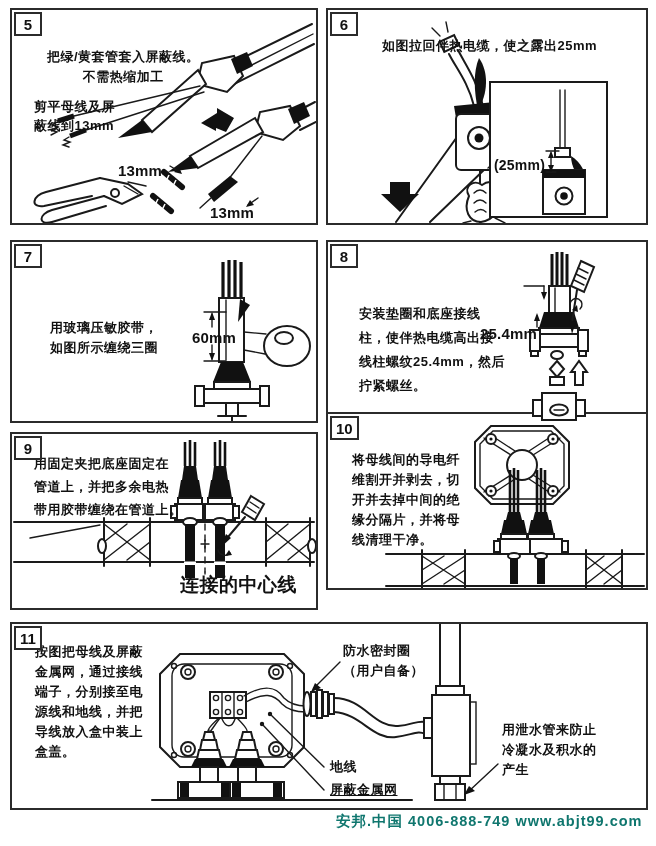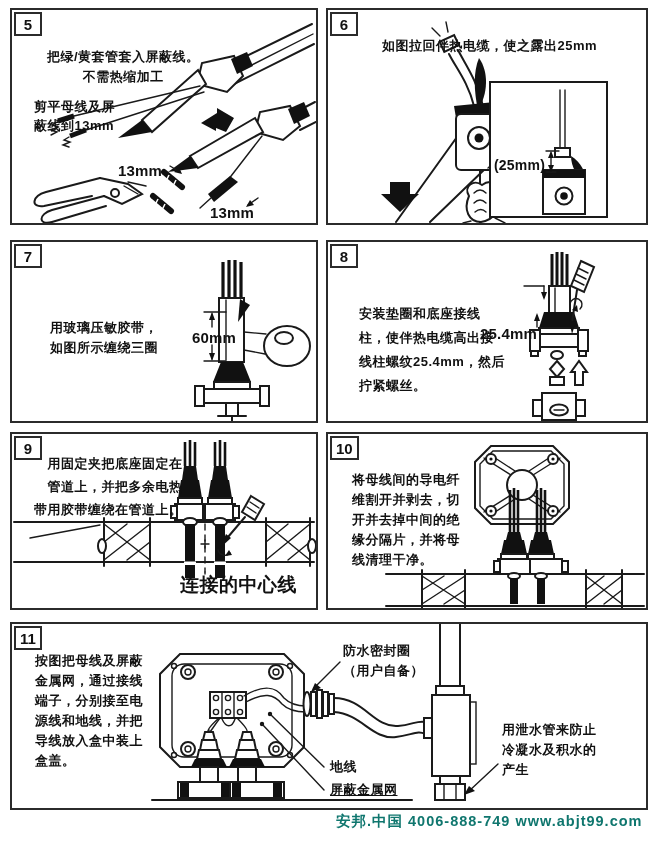--- a/index.html
+++ b/index.html
@@ -234,21 +234,21 @@
         <line class="th" x1="216" y1="44" x2="216" y2="55"></line>
         <polygon class="bk" points="216,58 213,50 219,50"></polygon>
         <line class="th" x1="209" y1="74" x2="209" y2="85"></line>
         <polygon class="bk" points="209,71 206,79 212,79"></polygon>
       </g>
     </svg>
   </div>
 
   <div class="panel" style="left:10px;top:432px;width:308px;height:178px;">
     <div class="num">9</div>
-    <div class="t lh23" style="left:22px;top:18px;text-align:right;">用固定夹把底座固定在
+    <div class="t lh23" style="left:22px;top:18px;">用固定夹把底座固定在
 管道上，并把多余电热
 带用胶带缠绕在管道上。</div>
     <div class="lbl" style="left:168px;top:141px;font-size:19px;">连接的中心线</div>
     <svg class="art" width="304" height="174" viewBox="0 0 304 174">
       <g>
         <line class="ln" x1="2" y1="88" x2="302" y2="88"></line>
         <line class="ln" x1="2" y1="128" x2="302" y2="128"></line>
         <line class="th" x1="18" y1="104" x2="88" y2="91"></line>
       </g>
       <g>
@@ -306,21 +306,21 @@
         <polygon class="wh" points="239,62 252,70 243,86 230,78"></polygon>
         <path class="th" d="M238,68 l9,6 M235,73 l9,6"></path>
         <line class="ln" x1="233" y1="83" x2="216" y2="103" stroke-width="3"></line>
         <polygon class="bk" points="214,100 219,104 208,114"></polygon>
         <path class="th" d="M206,116 a7,7 0 0 0 12,3"></path>
         <polygon class="bk" points="220,121 213,122 217,116"></polygon>
       </g>
     </svg>
   </div>
 
-  <div class="panel" style="left:326px;top:432px;width:322px;height:178px;">
+  <div class="panel" style="left:326px;top:412px;width:322px;height:178px;">
     <div class="num">10</div>
     <div class="t" style="left:24px;top:36px;">将母线间的导电纤
 维割开并剥去，切
 开并去掉中间的绝
 缘分隔片，并将母
 线清理干净。</div>
     <svg class="art" width="318" height="174" viewBox="0 0 318 174">
       <g>
         <line class="ln" x1="58" y1="140" x2="316" y2="140"></line>
         <line class="ln" x1="58" y1="172" x2="316" y2="172"></line>
@@ -383,21 +383,21 @@
         <rect class="wh" x="202" y="125" width="32" height="15"></rect>
         <rect class="wh" x="234" y="127" width="6" height="11"></rect>
         <ellipse class="wh" cx="213" cy="142" rx="6" ry="3"></ellipse>
         <rect class="bk" x="209" y="144" width="8" height="26"></rect>
       </g>
     </svg>
   </div>
 
   <div class="panel" style="left:10px;top:622px;width:638px;height:188px;">
     <div class="num">11</div>
-    <div class="t" style="left:23px;top:27px;">按图把母线及屏蔽
+    <div class="t" style="left:23px;top:18px;">按图把母线及屏蔽
 金属网，通过接线
 端子，分别接至电
 源线和地线，并把
 导线放入盒中装上
 盒盖。</div>
     <div class="lbl" style="left:331px;top:17px;">防水密封圈
 （用户自备）</div>
     <div class="lbl" style="left:318px;top:133px;">地线</div>
     <div class="lbl" style="left:318px;top:156px;text-decoration:underline;">屏蔽金属网</div>
     <div class="lbl" style="left:490px;top:96px;">用泄水管来防止

